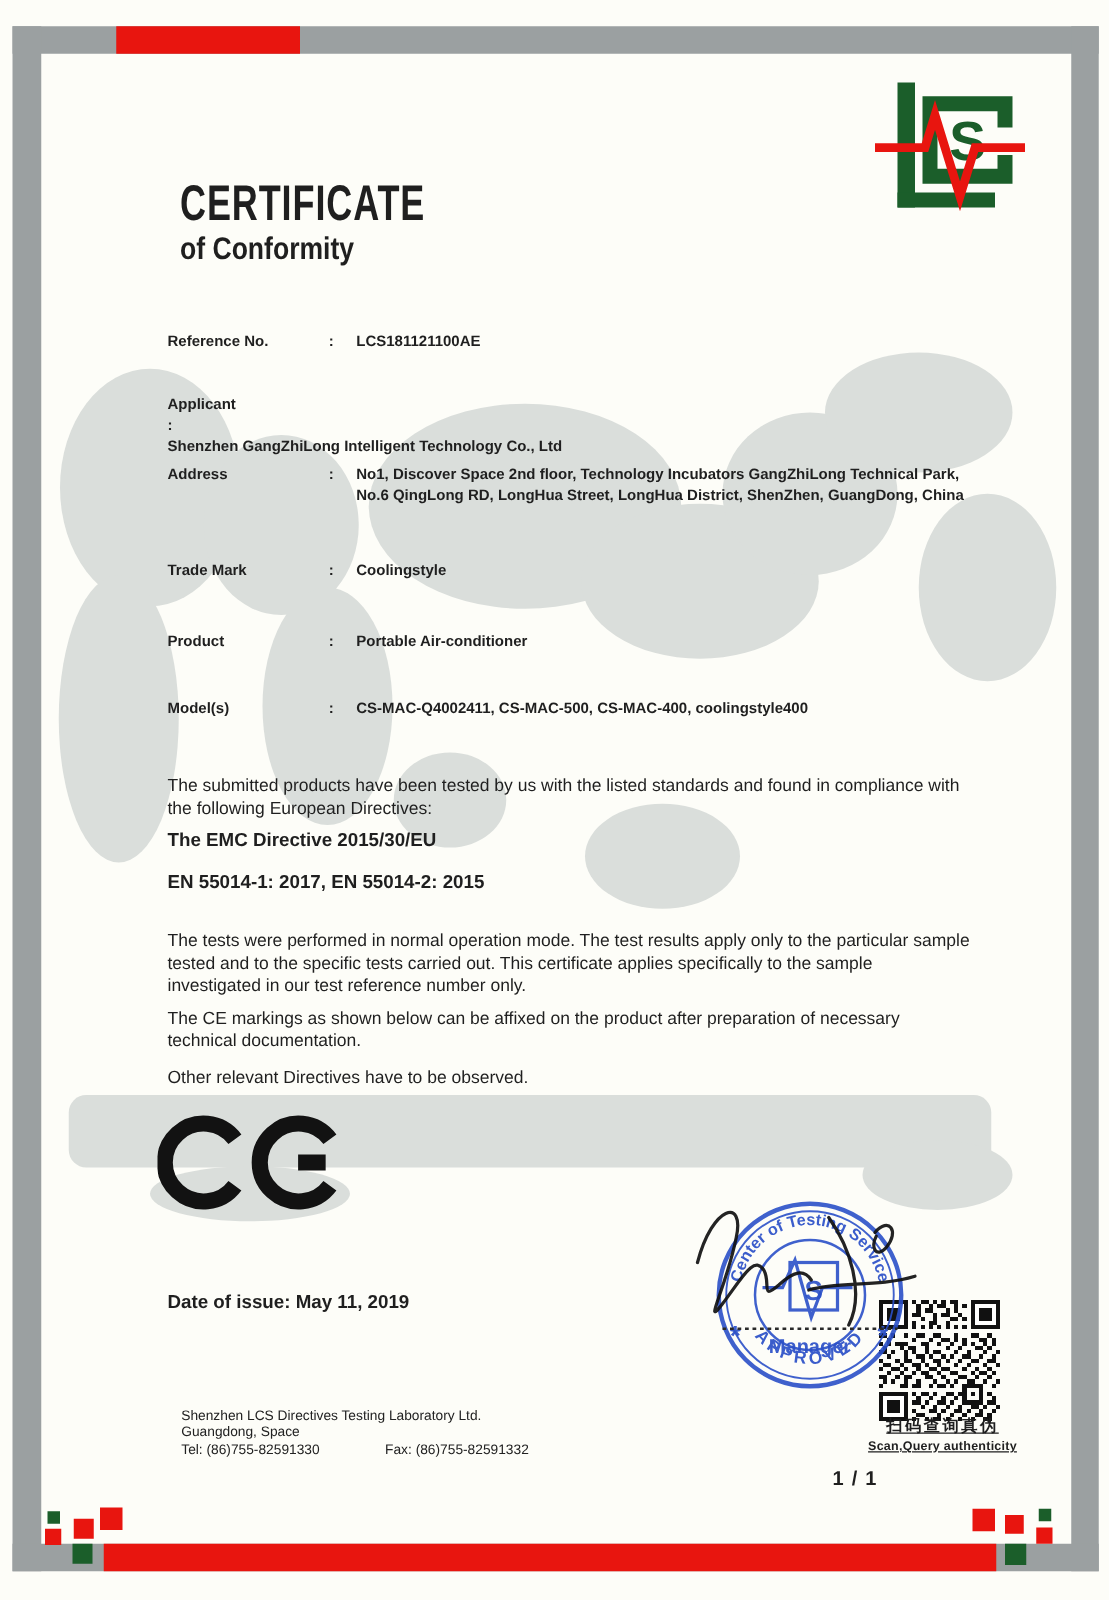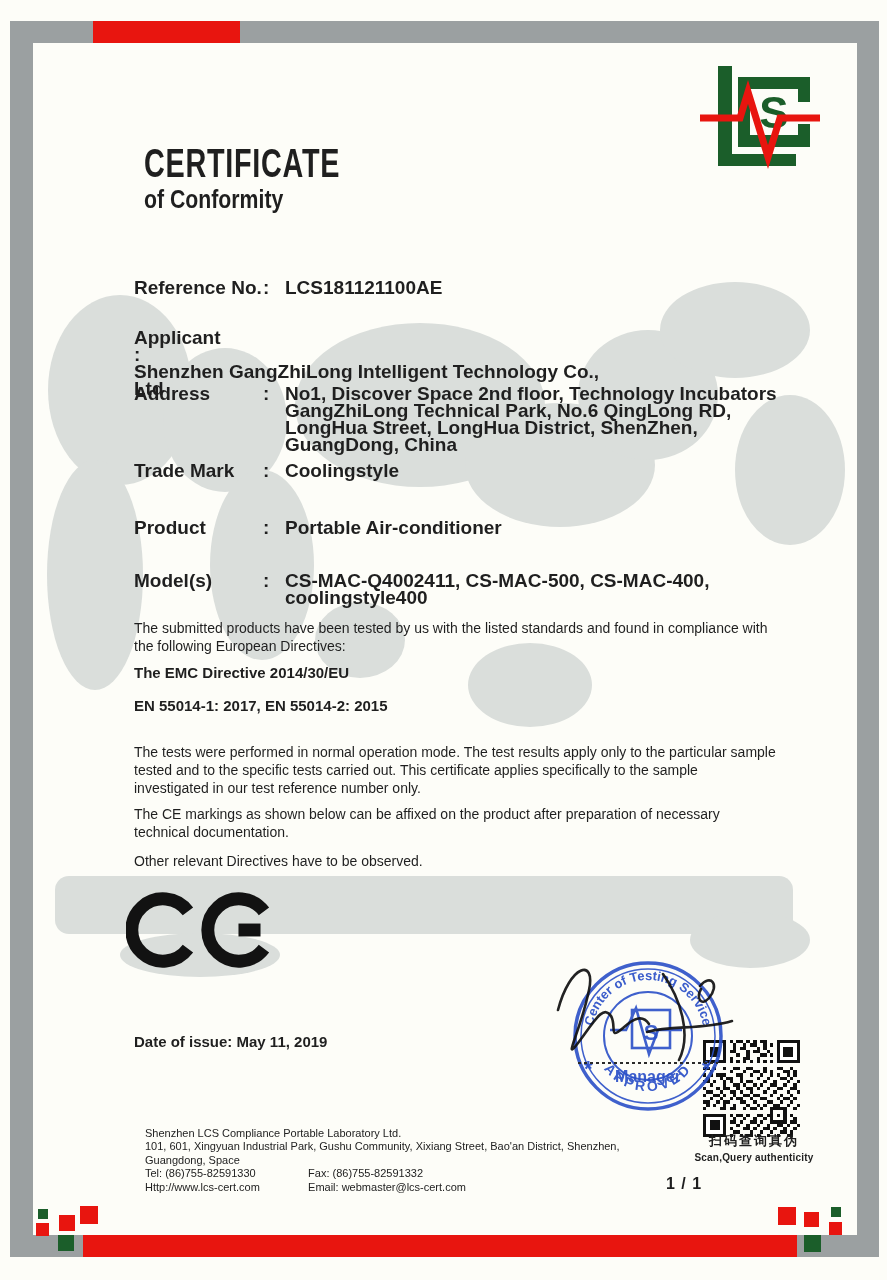--- a/index.html
+++ b/index.html
@@ -20,29 +20,29 @@
   .red-bottom{position:absolute;left:83px;top:1235px;width:714px;height:22px;background:#e8150f;}
   .sq{position:absolute;}
   
   .map{position:absolute;left:0;top:0;z-index:0;pointer-events:none;}
   
   .content{position:absolute;left:0;top:0;width:887px;height:1280px;z-index:2;}
   .title-main{position:absolute;left:144px;top:141px;font-size:40px;font-weight:bold;
     letter-spacing:1px;transform:scaleX(.72);transform-origin:left top;white-space:nowrap;}
   .title-sub{position:absolute;left:144px;top:185px;font-size:25px;font-weight:bold;
     transform:scaleX(.85);transform-origin:left top;white-space:nowrap;}
-  .frow{position:absolute;left:134px;display:flex;font-size:19px;font-weight:bold;line-height:17px;margin-top:14px;}
+  .frow{position:absolute;left:134px;display:flex;font-size:12px;font-weight:bold;line-height:17px;}
   .frow .lab{width:129px;flex:none;}
   .frow .sep{width:22px;flex:none;}
   .frow .val{width:492px;}
   .para{position:absolute;left:134px;width:642px;font-size:14px;line-height:18px;}
   .para.b{font-weight:bold;font-size:15px;}
   .date-line{position:absolute;left:134px;top:1033px;font-size:15px;font-weight:bold;}
   .qr-wrap{position:absolute;left:703px;top:1040px;width:97px;height:97px;z-index:3;}
-  .qr-captions{position:absolute;left:665px;top:1132px;width:178px;text-align:center;z-index:3;}
+  .qr-captions{position:absolute;left:665px;top:1132px;width:178px;text-align:center;z-index:3;text-decoration:underline;}
   .qr-zh{font-size:13px;font-weight:bold;letter-spacing:2px;}
   .qr-en{font-size:10px;font-weight:bold;margin-top:2px;letter-spacing:.2px;}
   .stamp{position:absolute;left:550px;top:946px;z-index:4;}
   .footer{position:absolute;left:145px;top:1127px;font-size:11px;line-height:13.4px;color:#222;}
   .footer .cols span{display:inline-block;}
   .footer .c1{width:160px;}
   .pagenum{position:absolute;left:666px;top:1175px;font-size:16px;font-weight:bold;letter-spacing:1px;}
   .ce{position:absolute;left:126px;top:880px;}
 </style>
 </head>
@@ -126,21 +126,21 @@
     <span class="sep">:</span>
     <span class="val">Portable Air-conditioner</span>
   </div>
   <div class="frow" style="top:558px;">
     <span class="lab">Model(s)</span>
     <span class="sep">:</span>
     <span class="val">CS-MAC-Q4002411, CS-MAC-500, CS-MAC-400, coolingstyle400</span>
   </div>
 
   <div class="para" style="top:619px;">The submitted products have been tested by us with the listed standards and found in compliance with the following European Directives:</div>
-  <div class="para b" style="top:664px;">The EMC Directive 2014/30/EU</div>
+  <div class="para b" style="top:664px;">The EMC Directive 2015/30/EU</div>
   <div class="para b" style="top:697px;">EN 55014-1: 2017, EN 55014-2: 2015</div>
   <div class="para" style="top:743px;">The tests were performed in normal operation mode. The test results apply only to the particular sample tested and to the specific tests carried out. This certificate applies specifically to the sample investigated in our test reference number only.</div>
   <div class="para" style="top:805px;">The CE markings as shown below can be affixed on the product after preparation of necessary technical documentation.</div>
   <div class="para" style="top:852px;">Other relevant Directives have to be observed.</div>
 
   <svg class="ce" width="152" height="100" viewBox="0 0 200 100" aria-label="CE">
     <g fill="none" stroke="#121212" stroke-width="17">
       <path d="M81.5,25.5 A41,41 0 1 0 81.5,74.5"></path>
       <path d="M181.5,25.5 A41,41 0 1 0 181.5,74.5"></path>
       <path d="M148,50 H177"></path>
@@ -225,28 +225,23 @@
 
     <g stroke="#111" stroke-width="2.6" fill="none" stroke-linecap="round" opacity="0.92">
       <path d="M8,64 C20,18 46,12 39,44 C31,84 12,118 28,97 C44,76 53,58 61,70 C67,80 58,95 73,82 C85,71 93,69 99,78"></path>
       <path d="M113,28 C130,52 142,88 129,114"></path>
       <path d="M97,86 C122,79 152,84 182,75"></path>
       <path d="M150,40 C161,27 170,39 159,52 C151,61 146,52 151,43"></path>
     </g>
   </svg>
 
   <div class="footer">
-    <div>Shenzhen LCS Compliance Portable Laboratory Ltd.</div>
-    <div>101, 601, Xingyuan Industrial Park, Gushu Community, Xixiang Street, Bao'an District, Shenzhen,</div>
+    <div>Shenzhen LCS Directives Testing Laboratory Ltd.</div>
     <div>Guangdong, Space</div>
     <div class="cols">
       <span class="c1">Tel: (86)755-82591330</span>
       <span>Fax: (86)755-82591332</span>
     </div>
-    <div class="cols">
-      <span class="c1">Http://www.lcs-cert.com</span>
-      <span>Email: webmaster@lcs-cert.com</span>
-    </div>
   </div>
 
   <div class="pagenum">1 / 1</div>
 
 </div>
 
 </body></html>

